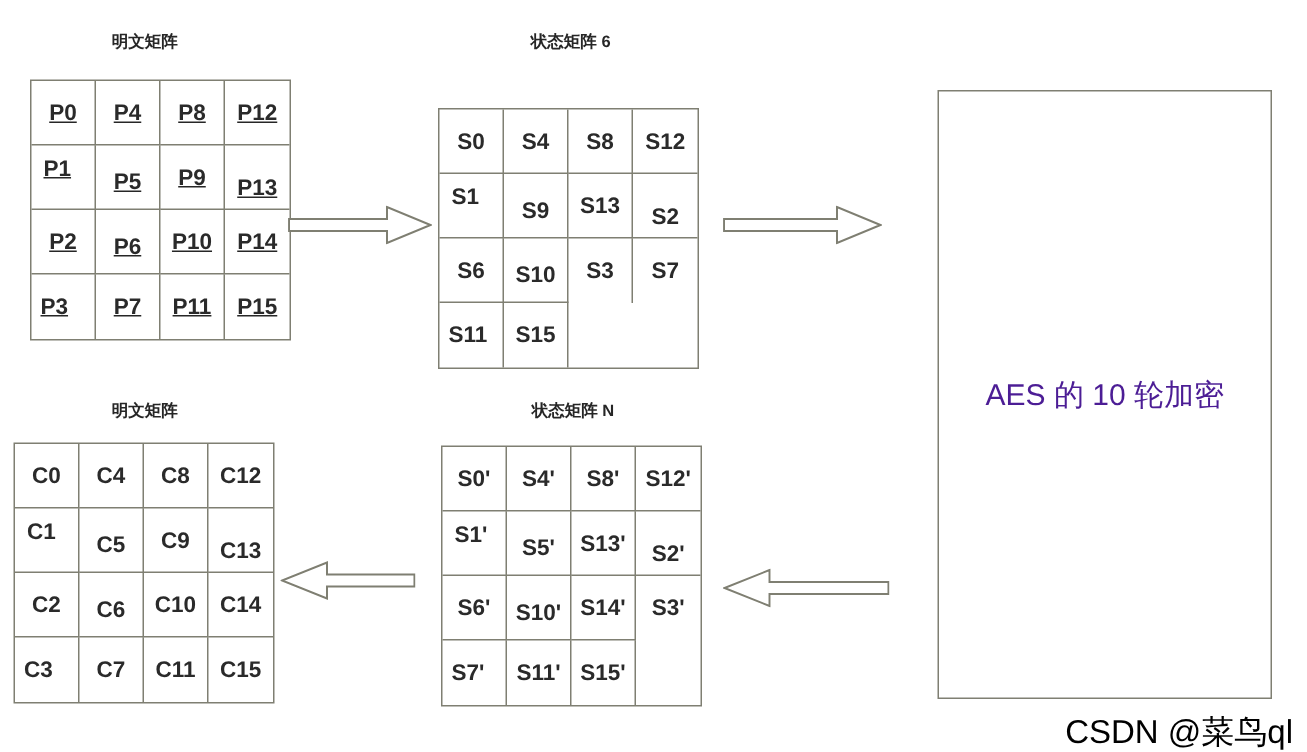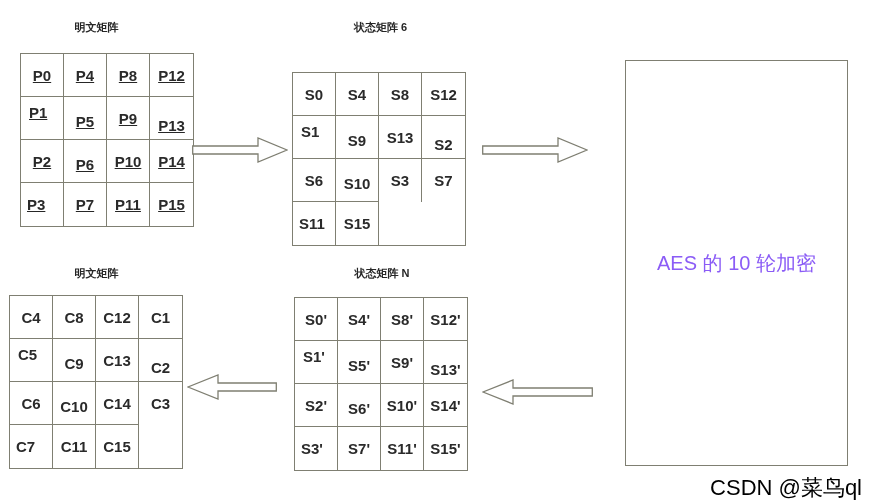--- a/index.html
+++ b/index.html
@@ -53,21 +53,21 @@
     width: 223px; height: 406px;
     border: 1px solid #7f7f72;
     box-sizing: border-box;
     display: flex;
     align-items: center;
     justify-content: center;
     background: #ffffff;
   }
   .process-label {
     font-size: 20px;
-    color: #8b5cf6;
+    color: #4c1d95;
     white-space: nowrap;
   }
   .arrow { position: absolute; }
   .arrow svg { display: block; }
   .watermark {
     position: absolute;
     right: 9px; top: 473px;
     font-size: 22px;
     color: #000000;
     white-space: nowrap;
@@ -111,20 +111,21 @@
       <div class="cell">S6</div>
       <div class="cell">S10</div>
       <div class="cell">S3</div>
       <div class="cell">S7</div>
       <div class="cell">S11</div>
       <div class="cell">S15</div>
     </div>
 
   <div class="matrix-title" style="left:9px; top:266px; width:175px;">明文矩阵</div>
   <div class="grid" style="left:9px; top:295px;">
+      <div class="cell">C0</div>
       <div class="cell">C4</div>
       <div class="cell">C8</div>
       <div class="cell">C12</div>
       <div class="cell">C1</div>
       <div class="cell">C5</div>
       <div class="cell">C9</div>
       <div class="cell">C13</div>
       <div class="cell">C2</div>
       <div class="cell">C6</div>
       <div class="cell">C10</div>
@@ -136,21 +137,20 @@
     </div>
 
   <div class="matrix-title" style="left:294px; top:266px; width:176px;">状态矩阵 N</div>
   <div class="grid" style="left:294px; top:297px;">
       <div class="cell">S0'</div>
       <div class="cell">S4'</div>
       <div class="cell">S8'</div>
       <div class="cell">S12'</div>
       <div class="cell">S1'</div>
       <div class="cell">S5'</div>
-      <div class="cell">S9'</div>
       <div class="cell">S13'</div>
       <div class="cell">S2'</div>
       <div class="cell">S6'</div>
       <div class="cell">S10'</div>
       <div class="cell">S14'</div>
       <div class="cell">S3'</div>
       <div class="cell">S7'</div>
       <div class="cell">S11'</div>
       <div class="cell">S15'</div>
     </div>

